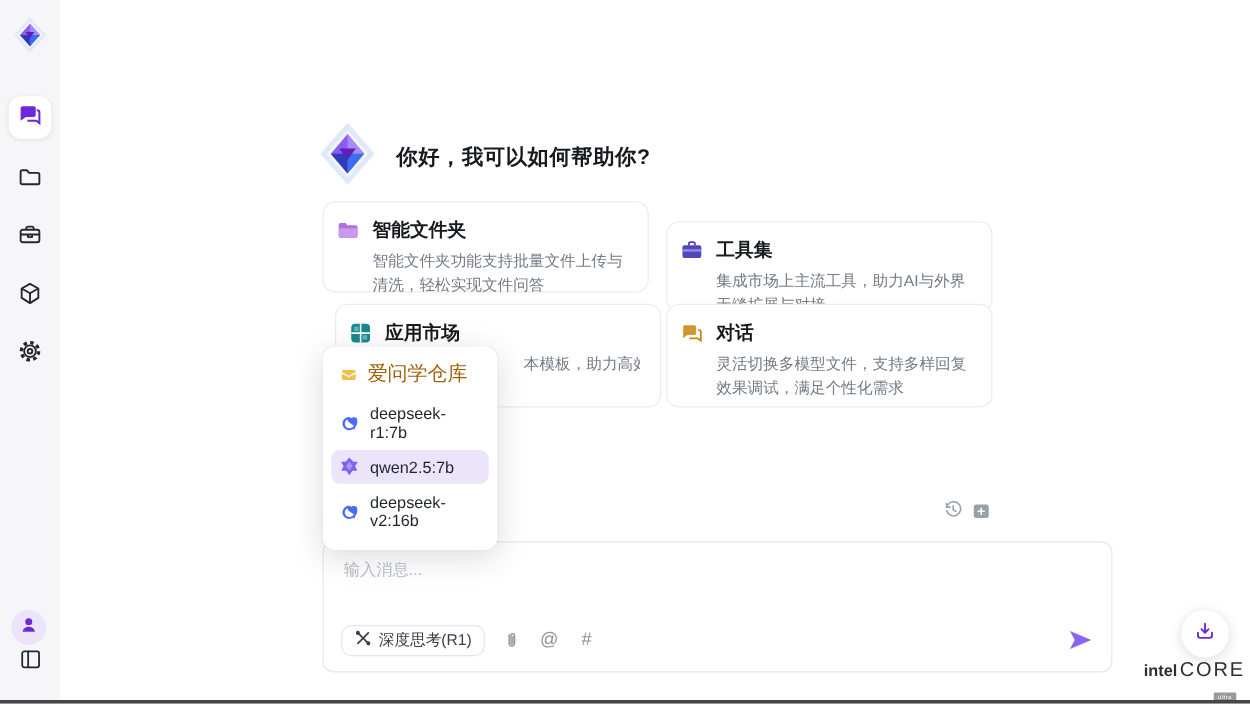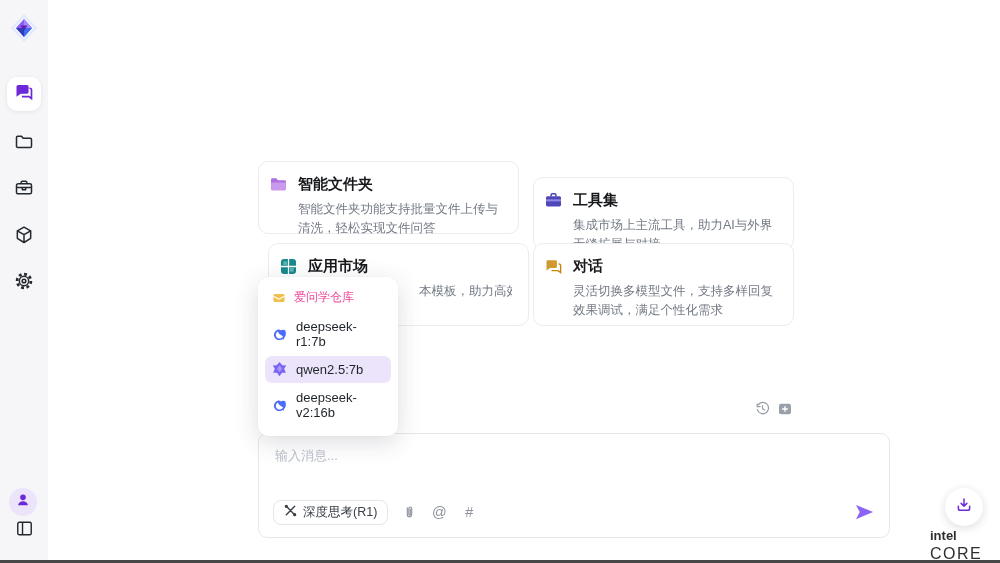--- a/index.html
+++ b/index.html
@@ -31,21 +31,21 @@
   .card-4 { left:533px; top:243px; height:83px; }
   .card-head { display:flex; align-items:center; gap:10px; }
   .card-head .ttl { font-size:15px; font-weight:bold; color:#17191c; }
   .card-ico { width:19px; height:19px; display:flex; align-items:center; justify-content:center; }
   .card-desc { margin:6px 0 0 29px; font-size:12.5px; line-height:1.55; color:#737a85; }
   .card-desc.frag { margin-left:140px; white-space:nowrap; overflow:hidden; }
 
   
   .dropdown { position:absolute; left:258px; top:277px; width:140px; background:#fff; border-radius:10px;
               box-shadow:0 6px 24px rgba(40,40,60,.16), 0 0 1px rgba(0,0,0,.08); z-index:20; padding:8px 0 9px; }
-  .dd-header { display:flex; align-items:center; gap:7px; padding:4px 12px 6px; color:#ec4899; font-size:12px; }
+  .dd-header { display:flex; align-items:center; gap:7px; padding:4px 12px 6px; color:#a16207; font-size:16px; }
   .dd-item { display:flex; align-items:center; gap:8px; margin:2px 7px; padding:5px 6px; border-radius:7px;
              font-size:13px; color:#1f242b; cursor:pointer; }
   .dd-item.sel { background:#ece4fb; }
   .mico { width:17px; height:17px; display:flex; align-items:center; justify-content:center; }
 
   
   .model-chip { position:absolute; left:258px; top:400px; height:27px; display:flex; align-items:center; gap:8px;
                 background:#f1f2f4; border-radius:7px; padding:0 10px 0 9px; font-size:13px; color:#3a4048; cursor:pointer; }
 
   
@@ -61,21 +61,21 @@
   .deep-btn { display:flex; align-items:center; gap:6px; border:1px solid #e4e6e9; border-radius:8px; height:25px;
               padding:0 10px; font-size:12.5px; color:#3a4048; background:#fff; cursor:pointer; }
   .bar-ico { width:18px; height:18px; display:flex; align-items:center; justify-content:center;
              color:#8d939d; font-size:14.5px; cursor:pointer; }
   .send-btn { margin-left:auto; width:22px; height:22px; display:flex; align-items:center; justify-content:center; cursor:pointer; }
 
   
   .fab { position:absolute; left:945px; top:488px; width:38px; height:38px; border-radius:50%; background:#fff;
          box-shadow:0 2px 10px rgba(0,0,0,.14); display:flex; align-items:center; justify-content:center; cursor:pointer; z-index:6; }
   .intel { position:absolute; left:930px; top:528px; width:66px; text-align:center; color:#2e2e2e; }
-  .intel .row { display:flex; align-items:baseline; justify-content:flex-end; gap:2px;flex-direction:column; }
+  .intel .row { display:flex; align-items:baseline; justify-content:flex-end; gap:2px; }
   .intel .i { font-size:13px; font-weight:bold; letter-spacing:0; }
   .intel .c { font-size:16px; font-weight:normal; letter-spacing:1.5px; text-transform:uppercase; }
   .intel .badge { display:inline-block; margin-left:34px; margin-top:1px; background:#9a9a9a; color:#fff;
                   font-size:4.5px; padding:1px 3px; border-radius:1px; letter-spacing:.5px; }
 
   .bottom-strip { position:absolute; left:0; bottom:0; width:1000px; height:3px; background:#474747; z-index:9; }
 </style>
 </head>
 <body>
 
@@ -151,20 +151,34 @@
     <div class="nav-ico nav-panel">
       <span>
         <svg width="19" height="19" viewBox="0 0 24 24" fill="none" stroke="#23272e" stroke-width="1.8" stroke-linejoin="round">
           <rect x="3.5" y="4" width="17" height="16" rx="2"></rect>
           <path d="M9.5 4v16"></path>
         </svg>
       </span>
     </div>
   </div>
 
+  <div class="greeting">
+    <span>
+      <svg width="50" height="54" viewBox="0 0 30 32">
+        <polygon points="15,1 28,16 15,31 2,16" fill="#dfe9fb"></polygon>
+        <polygon points="15,4.5 25,16 15,27.5 5,16" fill="#fff" opacity="0.6"></polygon>
+        <polygon points="15,6.5 23,16 15,25.5 7,16" fill="#8b5cf6"></polygon>
+        <polygon points="15,6.5 23,16 15,16" fill="#a78bfa"></polygon>
+        <polygon points="15,16 23,16 15,25.5" fill="#3a6df0"></polygon>
+        <polygon points="7,16 15,16 15,25.5" fill="#2f3bb8"></polygon>
+        <polygon points="11,13.5 19,13.5 15,19" fill="#5b21b6"></polygon>
+      </svg>
+    </span>
+    <h1>你好，我可以如何帮助你?</h1>
+  </div>
 
   <div class="card card-1">
     <div class="card-head">
       <span class="card-ico">
         <svg width="19" height="19" viewBox="0 0 24 24">
           <path fill="#b06fe0" d="M2.5 6a1.8 1.8 0 0 1 1.8-1.8h5l2 2.4h8.4A1.8 1.8 0 0 1 21.5 8.4v9a1.8 1.8 0 0 1-1.8 1.8H4.3A1.8 1.8 0 0 1 2.5 17.4z"></path>
           <path fill="#c99aec" d="M2.5 9.5h19v7.9a1.8 1.8 0 0 1-1.8 1.8H4.3a1.8 1.8 0 0 1-1.8-1.8z"></path>
         </svg>
       </span>
       <span class="ttl">智能文件夹</span>

